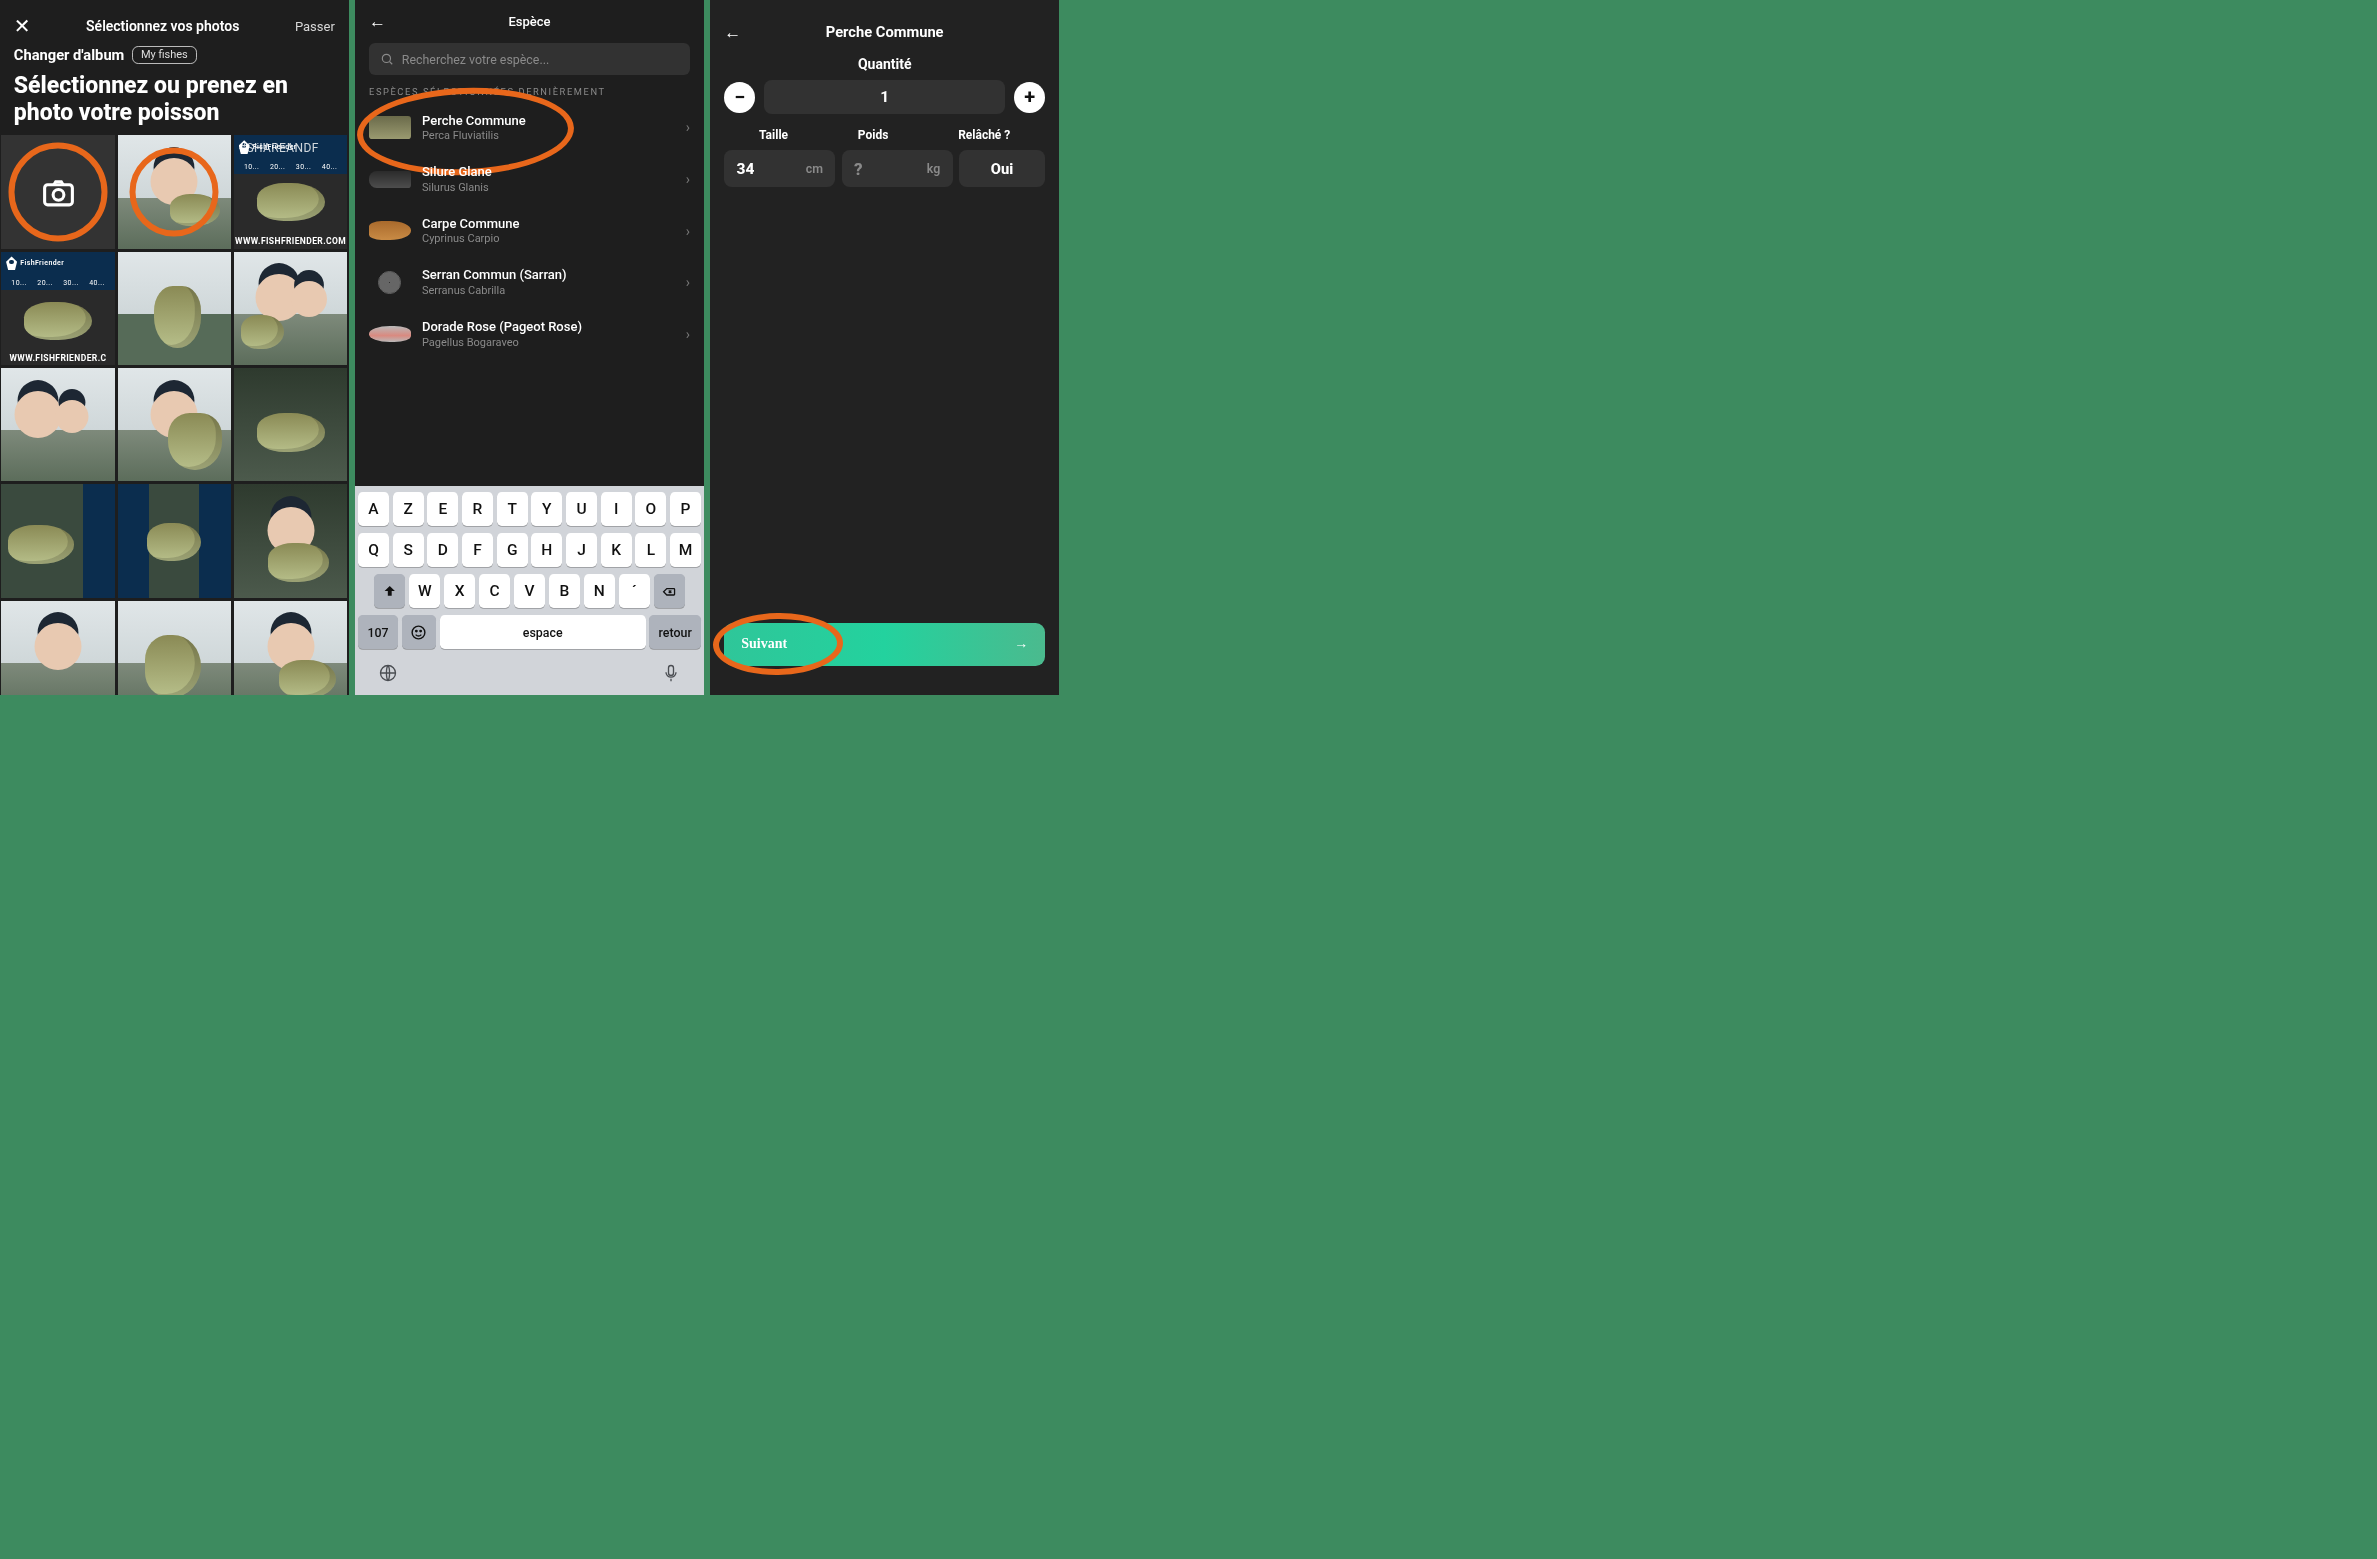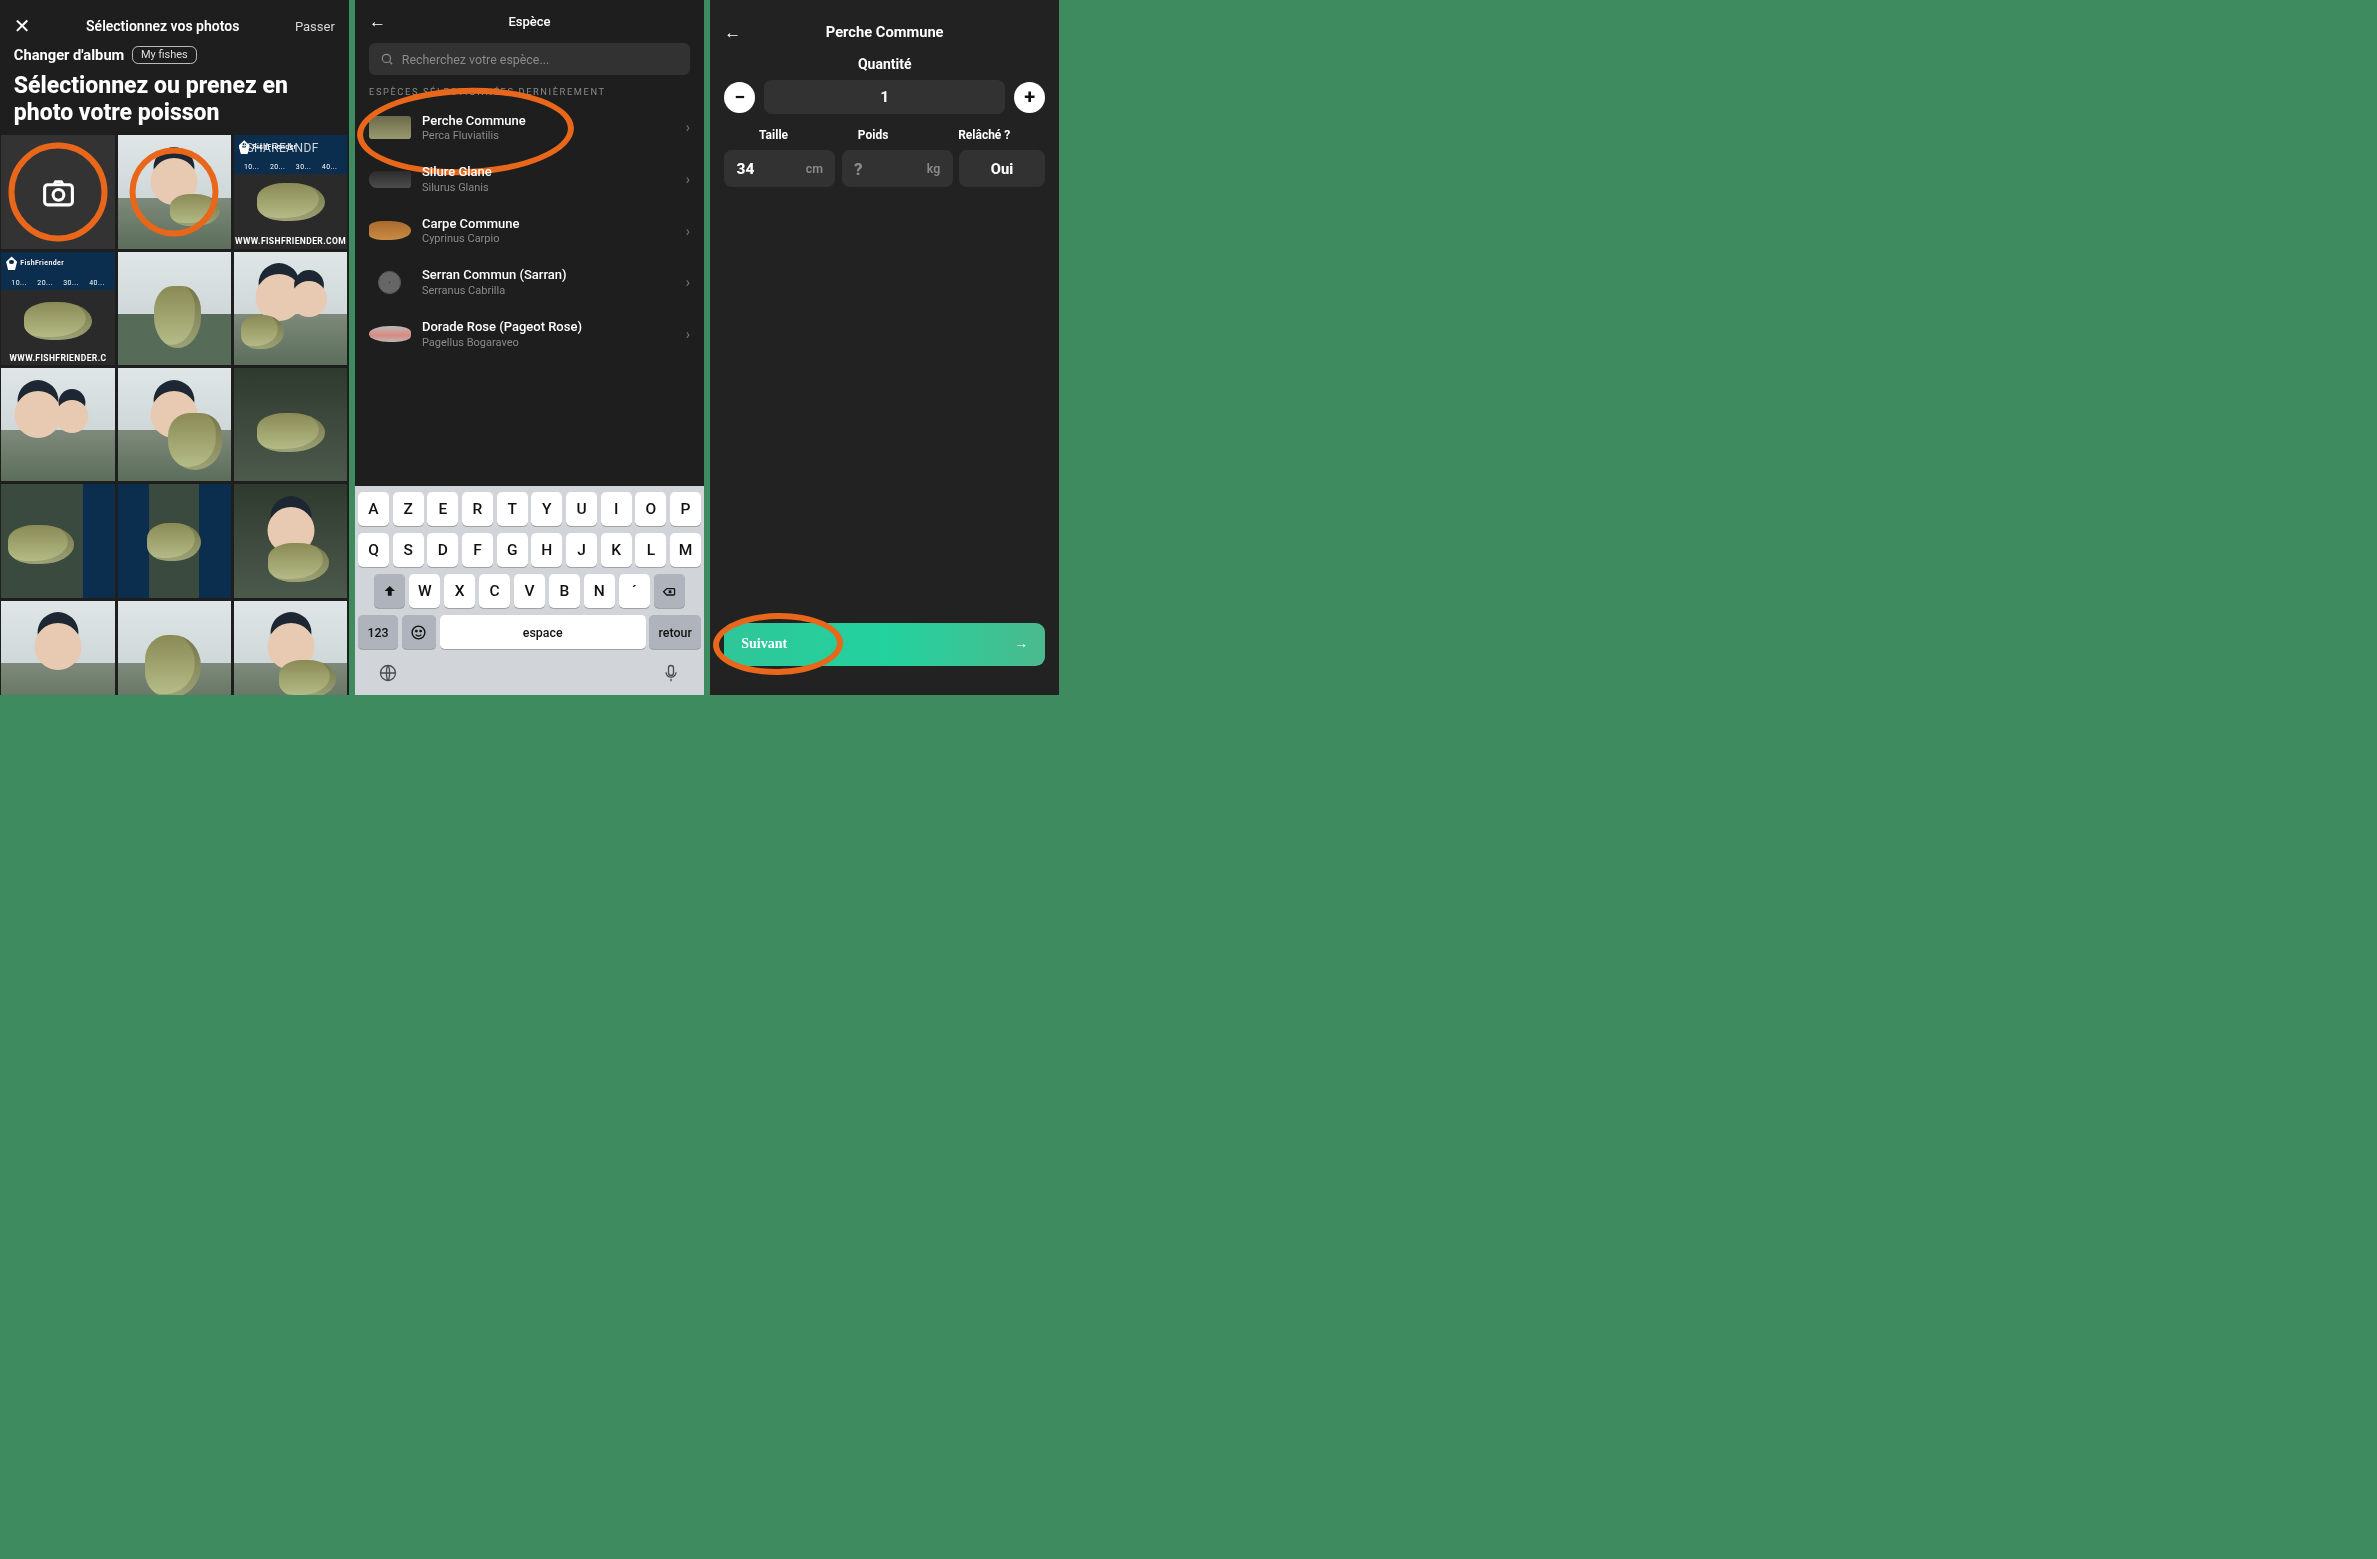--- a/index.html
+++ b/index.html
@@ -500,21 +500,21 @@
         <div class="key">N</div>
         <div class="key">´</div>
         <div class="key fn back" id="backspace-anchor">
         <svg viewBox="0 0 24 24" fill="none" stroke="#111" stroke-width="2">
             <path d="M20 7H9l-5 5 5 5h11a1 1 0 001-1V8a1 1 0 00-1-1z"></path>
             <path d="M12 10l4 4M16 10l-4 4"></path>
           </svg>
       </div>
     </div>
     <div class="krow bottom">
-      <div class="key fn" style="max-width:40px">123</div>
+      <div class="key fn" style="max-width:40px">107</div>
       <div class="key fn" style="max-width:34px">
         <svg width="17" height="17" viewBox="0 0 24 24" fill="none" stroke="#111" stroke-width="2">
             <circle cx="12" cy="12" r="9"></circle>
             <circle cx="9" cy="10" r="1" fill="#111"></circle>
             <circle cx="15" cy="10" r="1" fill="#111"></circle>
             <path d="M8 15c1.2 1.3 2.6 2 4 2s2.8-.7 4-2"></path>
           </svg>
       </div>
       <div class="key space">espace</div>
       <div class="key fn" style="max-width:59px">retour</div>

